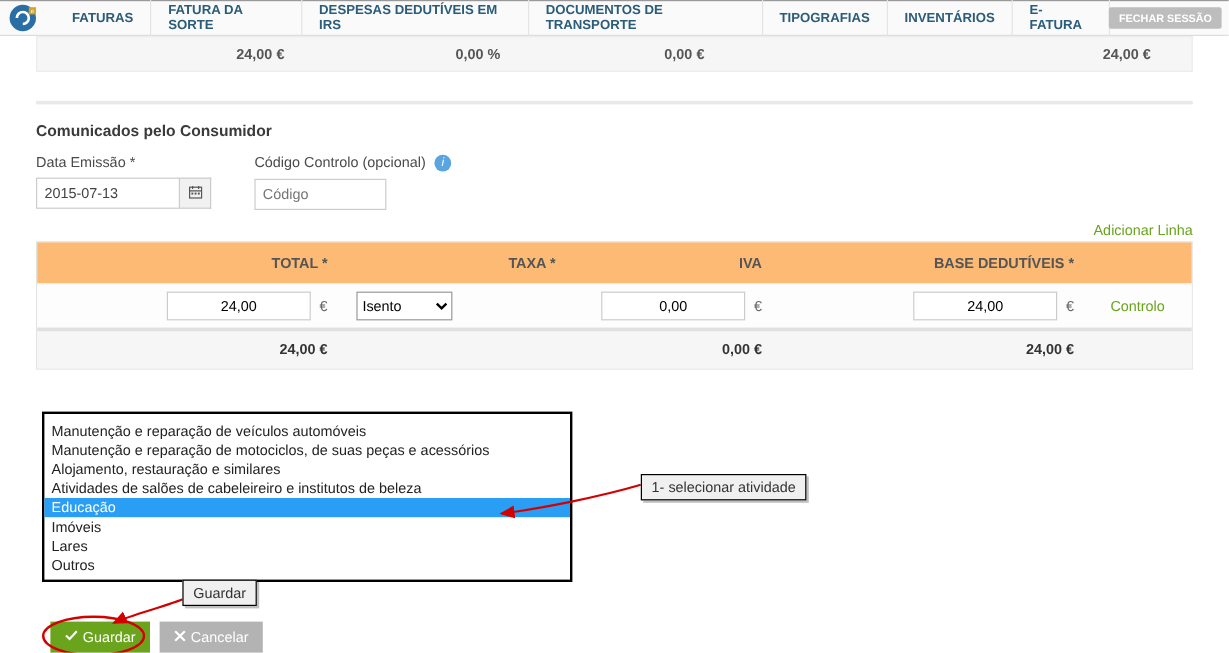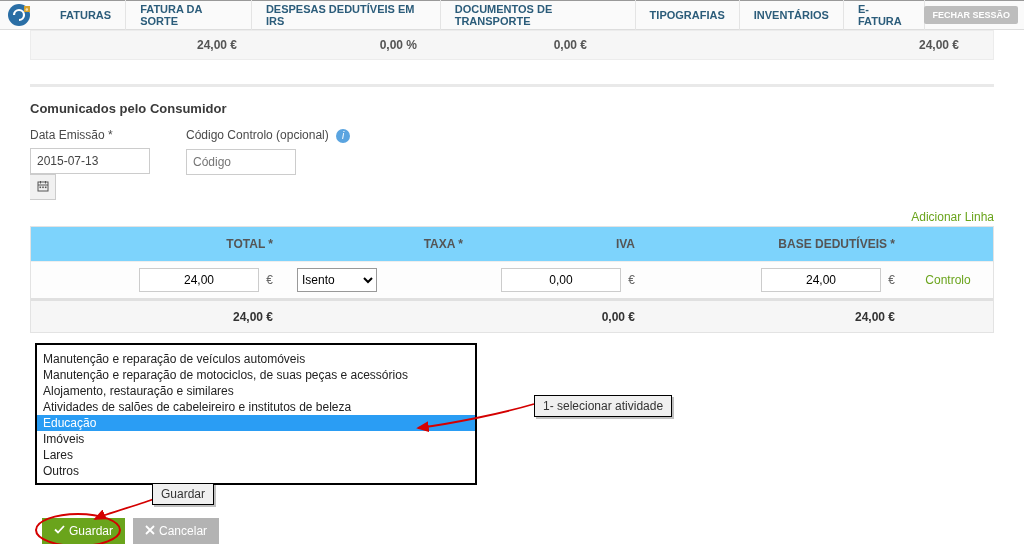--- a/index.html
+++ b/index.html
@@ -96,21 +96,20 @@
     margin-bottom: 10px;
   }
   .form-group label {
     display: block;
     font-size: 12px;
     color: #4a4a4a;
     margin-bottom: 6px;
   }
   .input-wrap {
     display: flex;
-    flex-direction: column;
   }
   .text-input {
     border: 1px solid #ccc;
     height: 26px;
     padding: 0 6px;
     font-size: 12px;
     color: #444;
   }
   .date-input { width: 120px; }
   .code-input { width: 110px; }
@@ -148,21 +147,21 @@
 
   .grid {
     border: 1px solid #e3e3e3;
   }
   .grid-head, .grid-row, .grid-sum {
     display: flex;
     align-items: center;
     min-height: 34px;
   }
   .grid-head {
-    background: #7dd3fc;
+    background: #fdba74;
     font-weight: 700;
     color: #555;
   }
   .grid-row {
     background: #fdfdfd;
     border-top: 1px solid #eee;
     padding: 6px 0;
   }
   .grid-sum {
     background: #f6f6f6;

